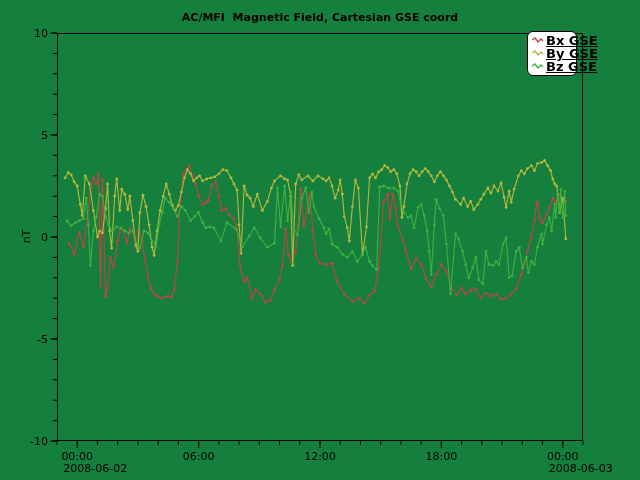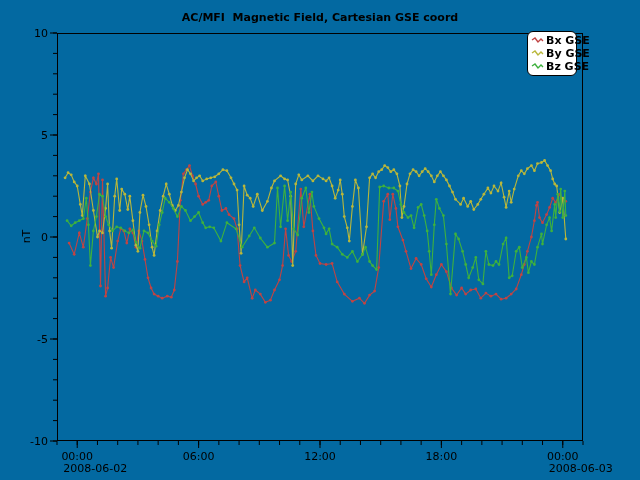--- a/index.html
+++ b/index.html
@@ -1,26 +1,26 @@
 <!DOCTYPE html>
 <html><head>
 <meta charset="utf-8">
 <style>
   html,body{margin:0;padding:0;background:#fff;}
-  .stage{position:relative;width:640px;height:480px;background:#0369a1;overflow:hidden;
+  .stage{position:relative;width:640px;height:480px;background:#15803d;overflow:hidden;
          font-family:"DejaVu Sans","Liberation Sans",sans-serif;color:#000;}
   .chart-title{position:absolute;top:11px;left:0;width:100%;text-align:center;
                font-size:11px;font-weight:bold;white-space:pre;}
   .y-axis-title{position:absolute;left:20px;top:230px;font-size:11px;
                 transform:rotate(-90deg);transform-origin:50% 50%;}
   svg#plot{position:absolute;left:0;top:0;}
   .legend{position:absolute;left:527px;top:31px;width:50px;background:#fff;
           border:1px solid #000;border-radius:6px;padding:2px 0 2px 3px;box-sizing:border-box;}
   .legend-entry{display:flex;align-items:center;height:13px;}
-  .legend-entry span{font-size:11px;font-weight:bold;white-space:pre;}
+  .legend-entry span{font-size:13px;font-weight:bold;white-space:pre;text-decoration:underline;}
   .legend-entry svg{margin-right:2px;flex:0 0 auto;}
 </style>
 </head>
 <body>
 
 <div class="stage">
   <div class="chart-title">AC/MFI  Magnetic Field, Cartesian GSE coord</div>
   <svg id="plot" width="640" height="480">
       <g>
         <polyline points="69.1,243.1 74.2,254.3 79.3,232.9 83.3,247.2 87.3,218.6 90.4,192.1 93.4,177.8 96.4,184.0 98.5,173.8 100.5,286.0 102.5,179.9 105.6,296.2 107.6,288.0 110.6,257.4 113.6,267.6 117.7,241.1 120.7,228.8 123.8,230.9 126.8,243.1 129.8,228.8 132.9,232.9 135.9,247.2 138.9,230.9 142.0,241.1 145.0,259.4 148.0,277.8 151.1,288.0 154.1,294.1 158.2,296.2 162.2,298.2 167.3,296.2 171.3,297.2 174.3,290.0 177.4,261.5 180.4,200.3 183.4,173.8 186.5,169.7 189.5,165.6 192.5,175.8 195.6,184.0 198.6,196.2 202.7,204.4 205.7,202.3 208.7,200.3 211.8,186.0 215.8,181.9 218.8,196.2 221.9,210.5 225.9,208.4 229.0,214.6 234.0,218.6 237.1,228.8 240.1,265.6 244.1,281.9 247.2,277.8 252.2,298.2 255.3,290.0 260.3,294.1 265.4,302.3 270.4,300.2 274.5,290.0 279.5,279.8 282.6,265.6 285.6,228.8 288.6,255.4 291.7,261.5 295.7,251.3 300.8,189.1 303.8,226.8 309.9,194.2 312.9,230.9 316.0,255.4 320.0,263.5 326.1,264.5 332.1,263.5 337.2,281.9 344.3,294.1 352.4,301.3 359.4,298.2 364.5,303.3 369.6,295.1 374.6,291.1 378.7,267.6 383.7,201.3 387.8,194.2 389.8,219.7 392.8,194.2 395.9,208.4 397.9,226.8 402.9,240.1 406.0,251.3 411.0,268.6 416.1,258.4 421.2,264.5 426.2,278.8 431.3,287.0 436.3,274.7 441.4,264.5 446.4,271.7 451.5,288.0 456.6,295.1 461.6,288.0 465.7,294.1 470.7,290.0 475.8,289.0 480.8,298.2 485.9,293.1 490.9,296.2 496.0,294.1 501.1,299.2 506.1,298.2 511.2,294.1 516.2,289.0 521.3,274.7 524.3,264.5 527.4,251.3 531.4,237.0 534.4,220.7 536.5,205.4 537.5,202.3 539.5,217.6 542.5,222.7 546.6,214.6 549.6,207.4 552.7,198.2 555.7,202.3 559.7,194.2 562.8,199.3 565.8,201.3" fill="none" stroke="#c04444" stroke-width="1.1"></polyline>

